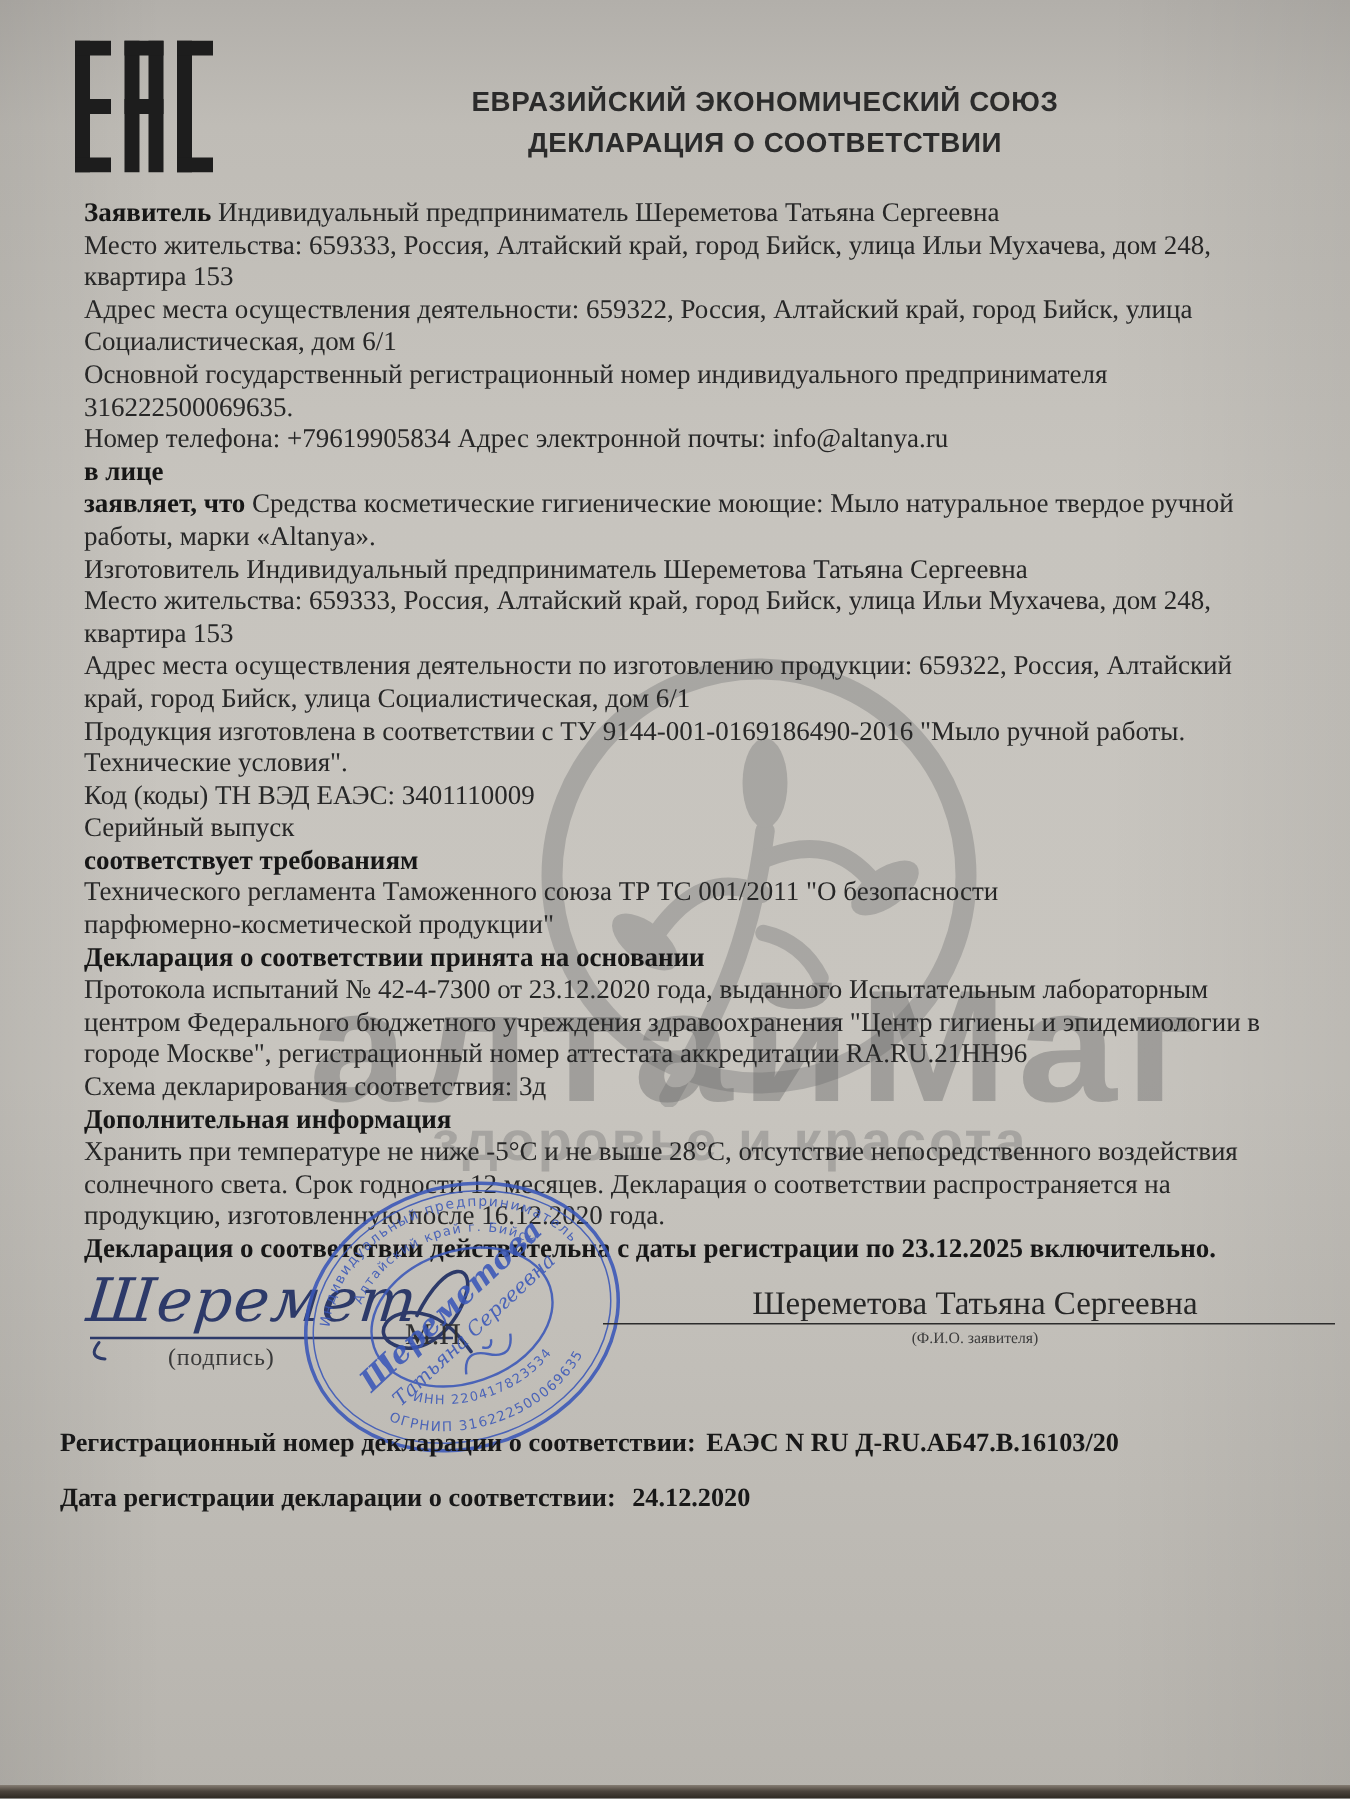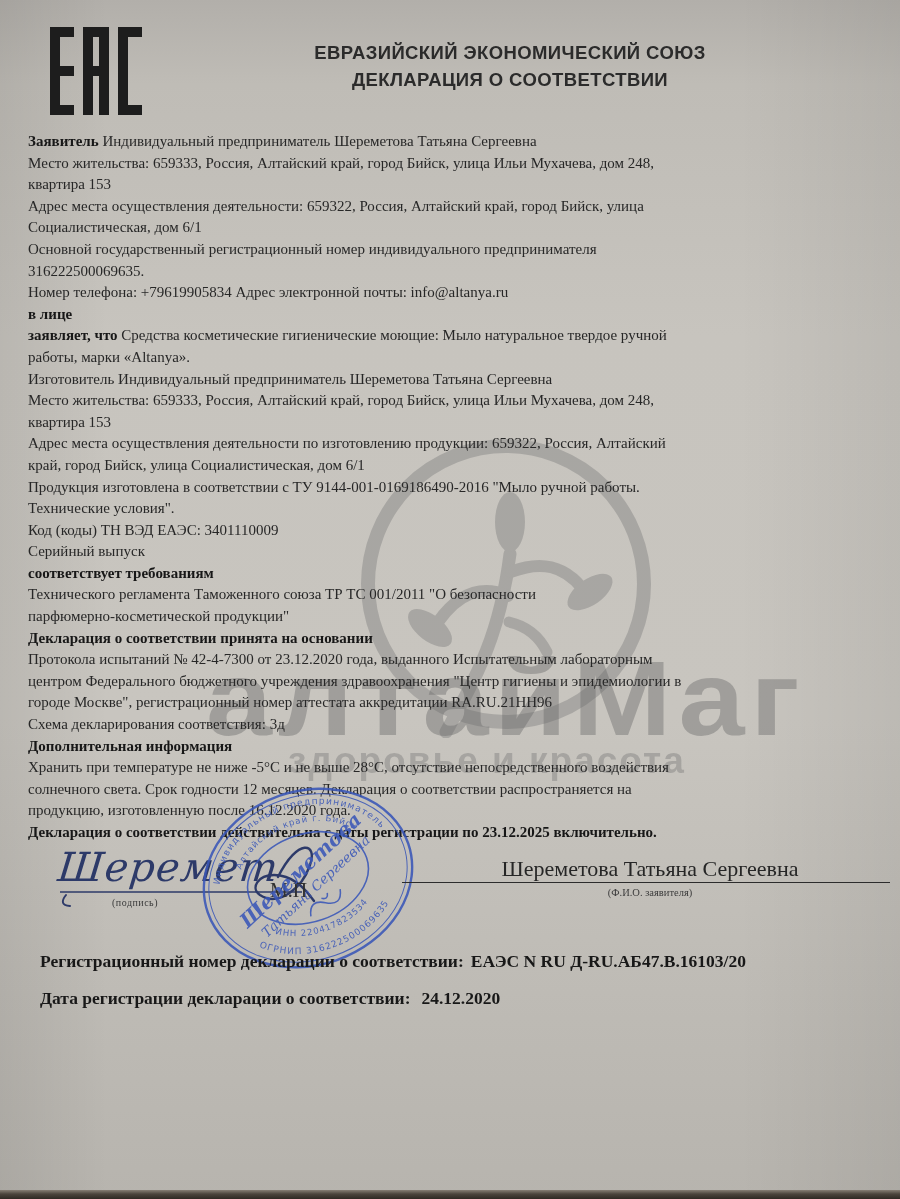--- a/index.html
+++ b/index.html
@@ -7,43 +7,43 @@
     position:relative;width:900px;height:1199px;overflow:hidden;
     font-family:"Liberation Serif",serif;
     background:linear-gradient(180deg,#b2afaa 0%,#bfbcb6 7%,#c7c4be 28%,#c8c5bf 60%,#bdbab4 85%,#b7b4ae 100%);
   }
   .page::before{
     content:"";position:absolute;inset:0;pointer-events:none;
     background:linear-gradient(90deg,rgba(0,0,0,.07) 0%,rgba(0,0,0,0) 12%,rgba(0,0,0,0) 82%,rgba(0,0,0,.06) 100%);
   }
   .eac{position:absolute;left:50px;top:27px;width:92px;height:88px;}
   .title{
-    position:absolute;left:130px;top:39px;width:760px;text-align:center;
+    position:absolute;left:130px;top:54px;width:760px;text-align:center;
     font-family:"Liberation Sans",sans-serif;font-weight:bold;font-size:18.5px;
     line-height:27px;color:#2b2b2b;letter-spacing:.4px;
   }
-  .body{position:absolute;left:28px;top:131px;width:834px;font-size:15px;line-height:21.6px;color:#272727;}
+  .body{position:absolute;left:56px;top:131px;width:834px;font-size:18px;line-height:21.6px;color:#272727;}
   .line{white-space:nowrap;}
   .b{font-weight:bold;color:#171717;}
 
   
   .wm-emblem{position:absolute;left:350px;top:436px;width:312px;height:302px;opacity:.42;}
   .wm-brand{
     position:absolute;left:206px;top:645px;font-family:"Liberation Sans",sans-serif;
     font-weight:bold;font-size:106px;line-height:106px;letter-spacing:5px;
     color:rgba(105,105,105,.42);white-space:nowrap;transform:scaleX(1.12);transform-origin:left top;
   }
   .wm-tag{
     position:absolute;left:288px;top:740px;font-family:"Liberation Sans",sans-serif;
     font-weight:bold;font-size:37px;letter-spacing:2px;color:rgba(118,118,118,.40);white-space:nowrap;
   }
 
   
   .sig{position:absolute;left:52px;top:831px;width:310px;height:82px;}
-  .sig-caption{position:absolute;left:112px;top:897px;font-size:10px;color:#3a3a3a;letter-spacing:.5px;}
+  .sig-caption{position:absolute;left:112px;top:897px;font-size:16px;color:#3a3a3a;letter-spacing:.5px;}
   .mp{position:absolute;left:270px;top:879px;font-size:20px;color:#303030;}
   .stamp{position:absolute;left:196px;top:784px;width:224px;height:188px;transform:rotate(-19deg);opacity:.88;}
   .fio-name{position:absolute;left:470px;top:856px;width:360px;text-align:center;font-size:22px;color:#262626;}
   .fio-line{position:absolute;left:402px;top:882px;width:488px;border-top:1.6px solid #2c2c2c;}
   .fio-caption{position:absolute;left:560px;top:887px;width:180px;text-align:center;font-size:10.5px;color:#3c3c3c;}
 
   .footer-line{position:absolute;left:40px;font-size:17.5px;font-weight:bold;color:#181818;white-space:nowrap;}
   .footer-reg{top:951px;}
   .footer-date{top:988px;}
   .fval{margin-left:7px;text-align:center;}

